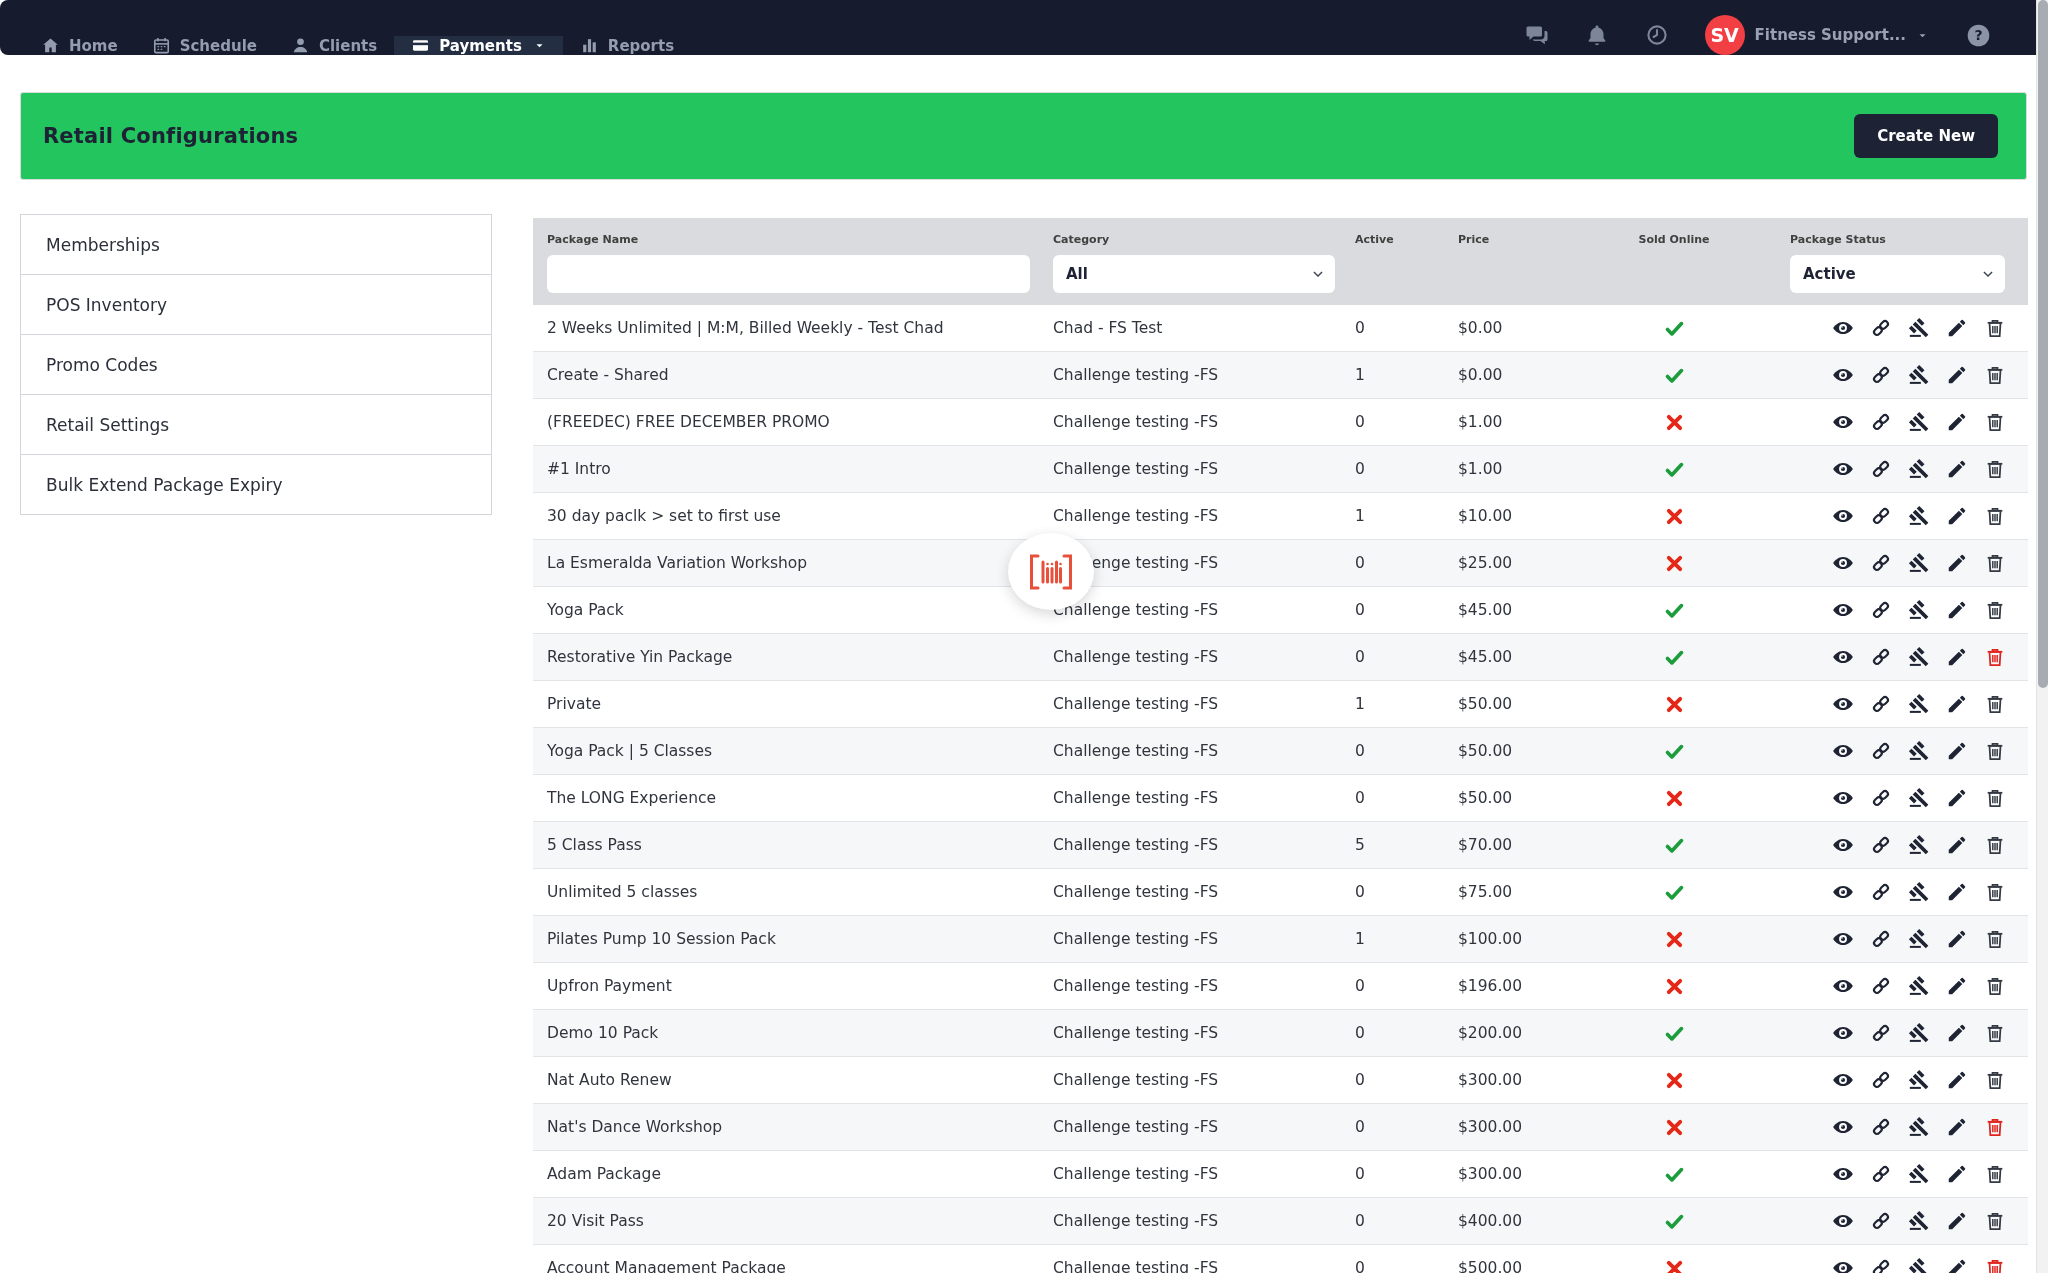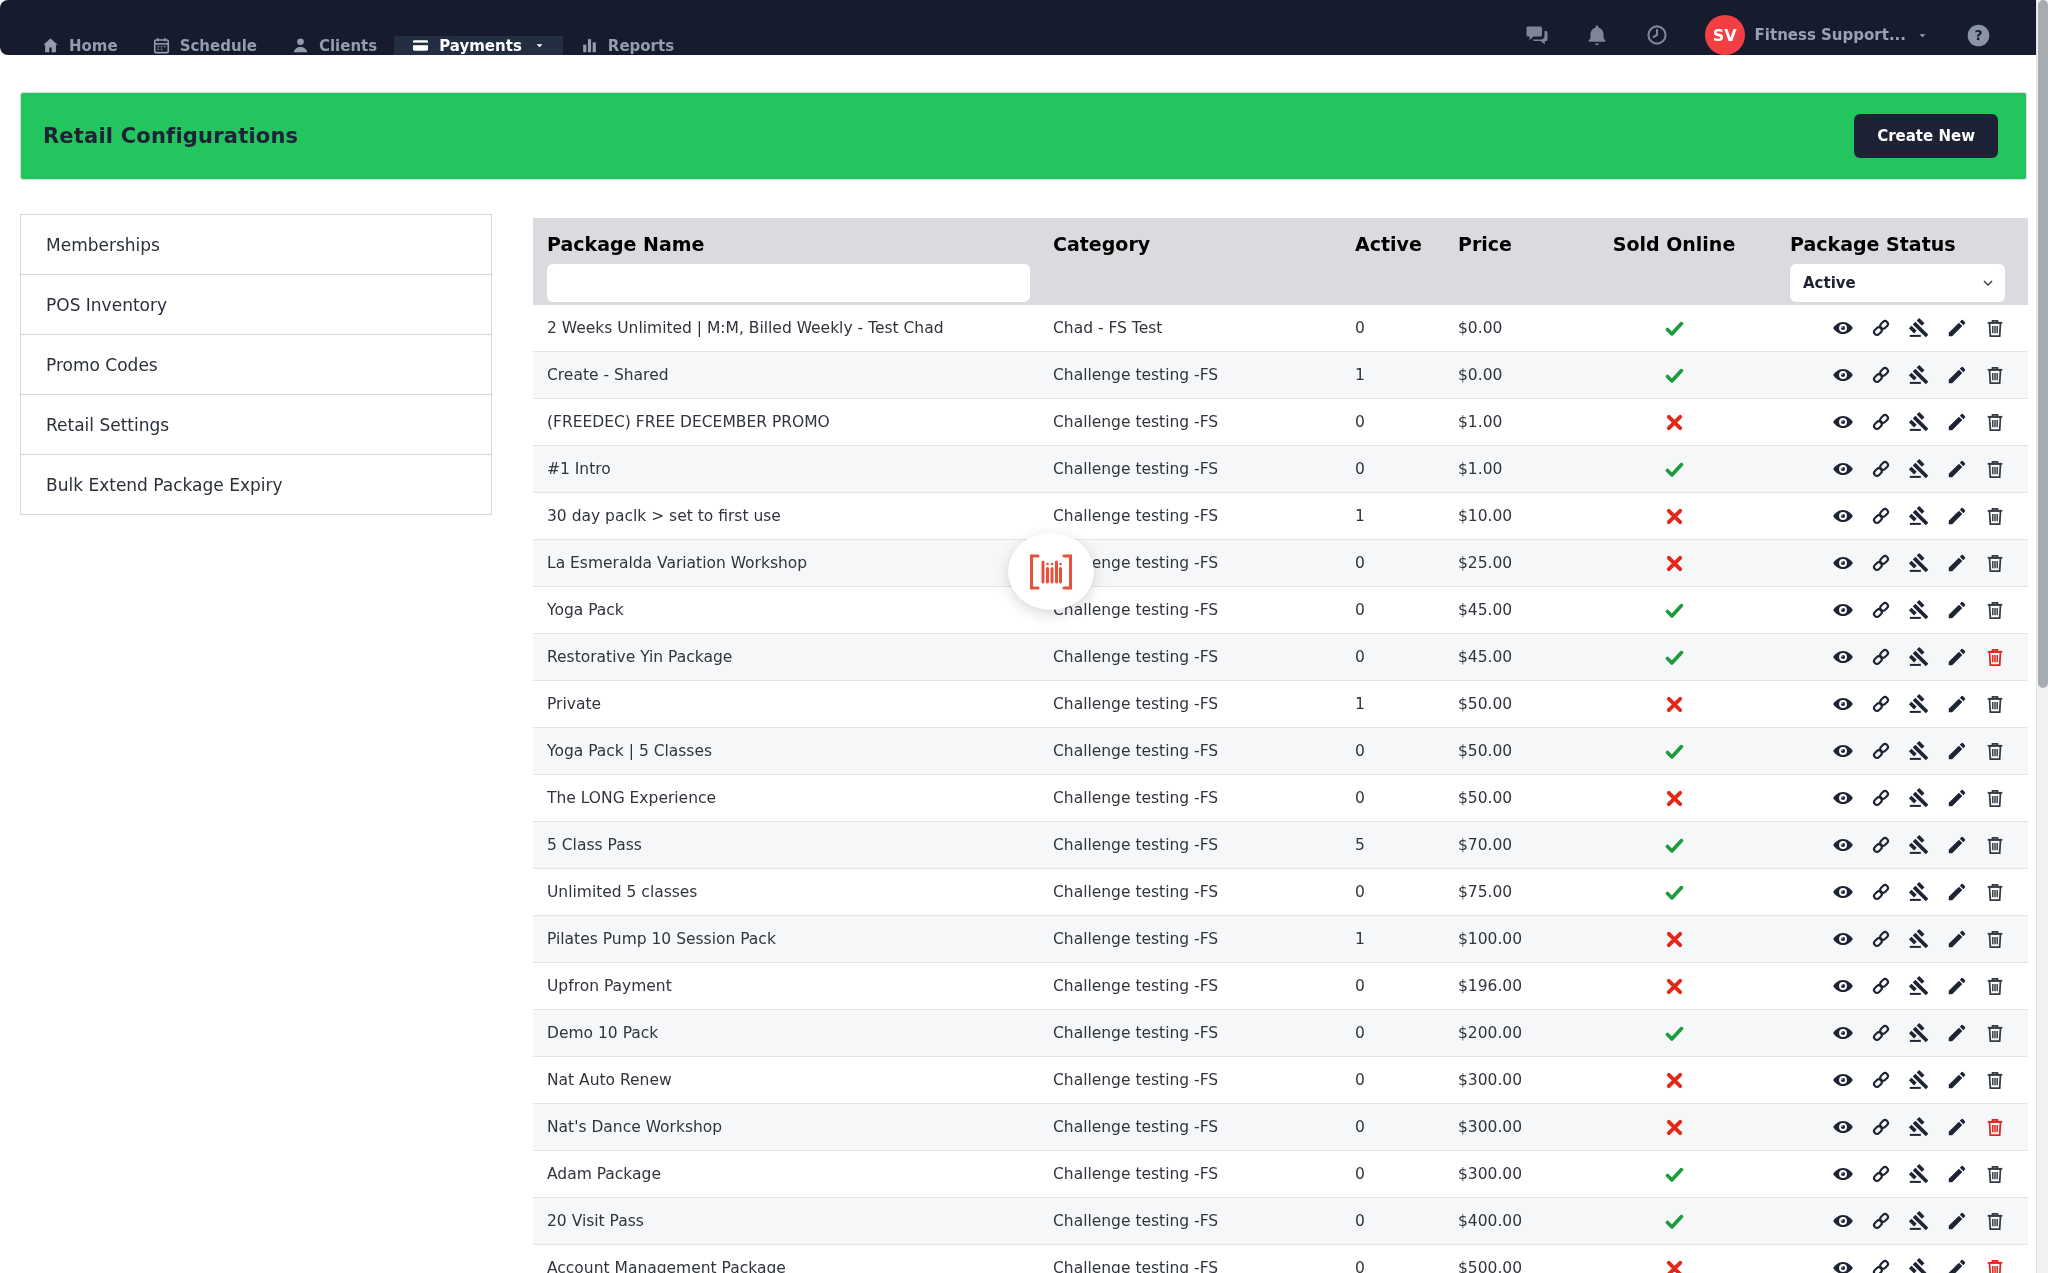--- a/index.html
+++ b/index.html
@@ -27,21 +27,21 @@
   .nav-item .nicon { width:19px; height:19px; color:#949cb0; }
   .nav-item.active { background:#232e43; color:#ffffff; }
   .nav-item.active .nicon { color:#ffffff; }
   .nav-caret { width:13px; height:13px; margin-left:2px; }
 
   .nav-right { margin-left:auto; display:flex; align-items:center; gap:36px; }
   .nav-icon-btn { width:24px; height:24px; color:#7d8598; cursor:pointer; }
   .user-chip { display:flex; align-items:center; gap:10px; cursor:pointer; }
   .avatar {
     width:40px; height:40px; border-radius:50%; background:#f23f43;
-    color:#fff; font-size:16px; font-weight:700;
+    color:#fff; font-size:19px; font-weight:700;
     display:flex; align-items:center; justify-content:center;
   }
   .user-name { color:#9aa1b3; font-size:15px; font-weight:600; }
   .user-caret { width:13px; height:13px; color:#9aa1b3; }
   .help-btn { width:27px; height:27px; cursor:pointer; color:#8b93a7; }
 
   
   .header-card {
     position:absolute; left:20px; top:92px; width:2007px; height:88px;
     background:#22c55e; border:1px solid #d9dbde; border-radius:3px;
@@ -69,21 +69,21 @@
   }
 
   
   .table-card { position:absolute; left:533px; top:218px; width:1495px; }
   .tgrid { display:grid; grid-template-columns:506px 302px 103px 150px 160px 1fr; }
 
   .thead { background:#d9dbde; height:87px; }
   .thead .hcell { padding:15px 0 0 14px; }
   .thead .hcell.center { padding-left:0; text-align:center; }
   .thead .hcell.status { padding-left:36px; }
-  .hlabel { font-size:19px; font-weight:700; color:#000000; white-space:nowrap; }
+  .hlabel { font-size:11px; font-weight:700; color:#404040; white-space:nowrap; }
 
   .filter-input {
     margin-top:9px; width:483px; height:38px; border:none; border-radius:6px;
     background:#fff; font-family:inherit; font-size:15px; padding:0 12px; outline:none;
   }
   .select-wrap { position:relative; margin-top:9px; }
   .select-wrap.cat { width:282px; }
   .select-wrap.status { width:215px; }
   .filter-select {
     width:100%; height:38px; border:none; border-radius:6px; background:#fff;
@@ -237,20 +237,30 @@
 
 <div class="table-card">
 
   <div class="thead tgrid">
     <div class="hcell">
       <div class="hlabel">Package Name</div>
       <input class="filter-input" type="text" value="" style="">
     </div>
     <div class="hcell">
       <div class="hlabel">Category</div>
+      <div class="select-wrap cat">
+        <select class="filter-select">
+          <option>All</option>
+        </select>
+        <span class="select-caret">
+          <svg viewBox="0 0 24 24" fill="none" stroke="currentColor" stroke-width="2.4">
+              <path d="M5 8.5l7 7 7-7"></path>
+            </svg>
+        </span>
+      </div>
     </div>
     <div class="hcell">
       <div class="hlabel">Active</div>
     </div>
     <div class="hcell">
       <div class="hlabel">Price</div>
     </div>
     <div class="hcell center">
       <div class="hlabel">Sold Online</div>
     </div>

